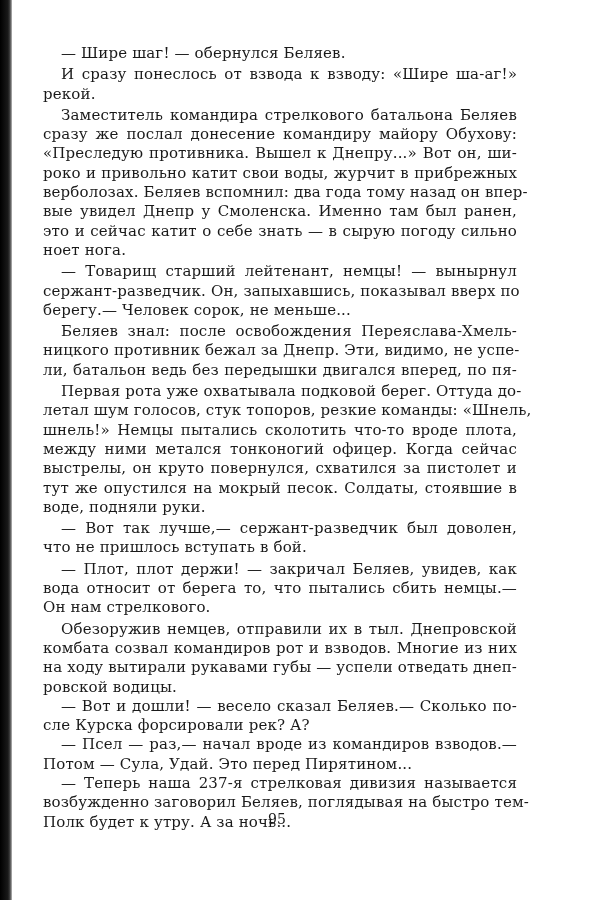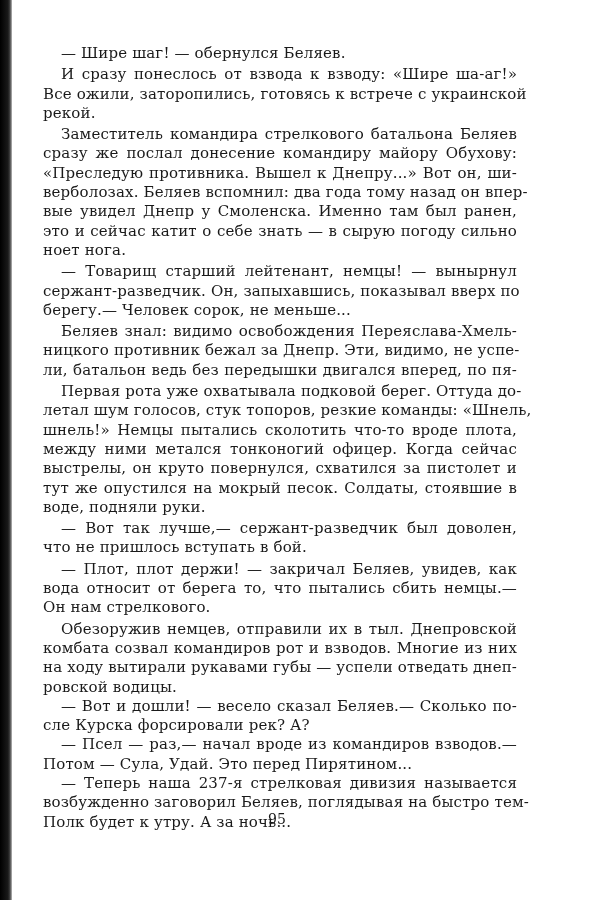--- a/index.html
+++ b/index.html
@@ -32,39 +32,39 @@
 <body>
 
 <div class="edge"></div>
 
 <div class="page">
   <div class="para">
     <span class="line first last">— Шире шаг! — обернулся Беляев.</span>
   </div>
   <div class="para gap">
     <span class="line first">И сразу понеслось от взвода к взводу: «Шире ша-аг!»</span>
-    <span class="line">Все ожили, заторопились, готовясь к встрече с украинской</span>
     <span class="line last">рекой.</span>
   </div>
   <div class="para gap">
     <span class="line first">Заместитель командира стрелкового батальона Беляев</span>
     <span class="line">сразу же послал донесение командиру майору Обухову:</span>
     <span class="line">«Преследую противника. Вышел к Днепру...» Вот он, ши-</span>
+    <span class="line">роко и привольно катит свои воды, журчит в прибрежных</span>
     <span class="line">верболозах. Беляев вспомнил: два года тому назад он впер-</span>
     <span class="line">вые увидел Днепр у Смоленска. Именно там был ранен,</span>
     <span class="line">это и сейчас катит о себе знать — в сырую погоду сильно</span>
     <span class="line last">ноет нога.</span>
   </div>
   <div class="para gap">
     <span class="line first">— Товарищ старший лейтенант, немцы! — вынырнул</span>
     <span class="line">сержант-разведчик. Он, запыхавшись, показывал вверх по</span>
     <span class="line last">берегу.— Человек сорок, не меньше...</span>
   </div>
   <div class="para gap">
-    <span class="line first">Беляев знал: видимо освобождения Переяслава-Хмель-</span>
+    <span class="line first">Беляев знал: после освобождения Переяслава-Хмель-</span>
     <span class="line">ницкого противник бежал за Днепр. Эти, видимо, не успе-</span>
     <span class="line">ли, батальон ведь без передышки двигался вперед, по пя-</span>
   </div>
   <div class="para gap">
     <span class="line first">Первая рота уже охватывала подковой берег. Оттуда до-</span>
     <span class="line">летал шум голосов, стук топоров, резкие команды: «Шнель,</span>
     <span class="line">шнель!» Немцы пытались сколотить что-то вроде плота,</span>
     <span class="line">между ними метался тонконогий офицер. Когда сейчас</span>
     <span class="line">выстрелы, он круто повернулся, схватился за пистолет и</span>
     <span class="line">тут же опустился на мокрый песок. Солдаты, стоявшие в</span>

